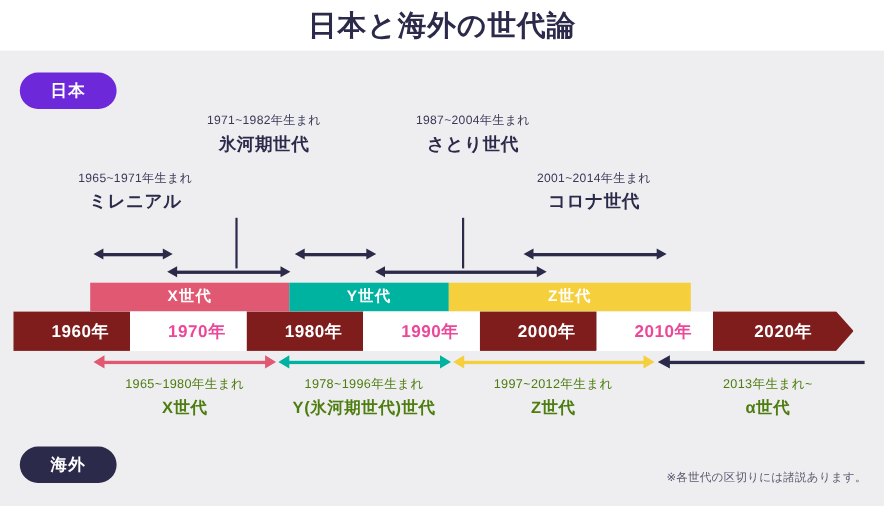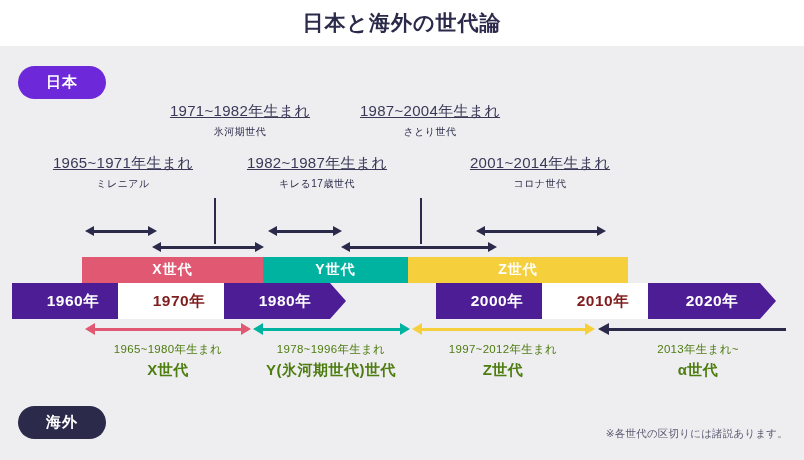--- a/index.html
+++ b/index.html
@@ -16,21 +16,21 @@
   
   .title-bar {
     width: 804px;
     height: 46px;
     background: #ffffff;
     display: flex;
     align-items: center;
     justify-content: center;
   }
   .page-title {
-    font-size: 21px;
+    font-size: 26px;
     font-weight: bold;
     color: #2b2a4a;
     letter-spacing: 1px;
   }
 
   
   .canvas {
     position: absolute;
     left: 0;
     top: 46px;
@@ -63,30 +63,29 @@
   }
 
   
   .jp-label {
     position: absolute;
     text-align: center;
     color: #2b2a4a;
     white-space: nowrap;
   }
   .jp-label .years {
-    font-size: 15px;
+    font-size: 11px;
     color: #3a3857;
     display: block;
     margin-bottom: 4px;
     letter-spacing: 0.3px;
-    text-decoration: underline;
   }
   .jp-label .gen {
-    font-size: 10px;
-    font-weight: normal;
+    font-size: 16px;
+    font-weight: bold;
     display: block;
     letter-spacing: 0.5px;
   }
 
   
   .jp-arrow {
     position: absolute;
     height: 12px;
   }
   .jp-arrow .shaft {
@@ -138,22 +137,22 @@
     top: 0;
     height: 36px;
     display: flex;
     align-items: center;
     justify-content: center;
     font-size: 15.5px;
     font-weight: bold;
     letter-spacing: 0.5px;
     clip-path: polygon(0 0, calc(100% - 16px) 0, 100% 50%, calc(100% - 16px) 100%, 0 100%);
   }
-  .decade.gray  { background: #4c1d95; color: #ffffff; }
-  .decade.white { background: #ffffff; color: #7f1d1d; }
+  .decade.gray  { background: #7f1d1d; color: #ffffff; }
+  .decade.white { background: #ffffff; color: #ec4899; }
 
   
   .ov-arrow { position: absolute; height: 12px; }
   .ov-arrow .shaft {
     position: absolute;
     top: 4.5px;
     height: 3px;
   }
   .ov-arrow .head {
     position: absolute;
@@ -209,24 +208,20 @@
   <div class="jp-label" style="left:28px; top:108px; width:190px;">
     <span class="years">1965~1971年生まれ</span>
     <span class="gen">ミレニアル</span>
   </div>
 
   <div class="jp-label" style="left:125px; top:56px; width:230px;">
     <span class="years">1971~1982年生まれ</span>
     <span class="gen">氷河期世代</span>
   </div>
 
-  <div class="jp-label" style="left:222px; top:108px; width:190px;">
-    <span class="years">1982~1987年生まれ</span>
-    <span class="gen">キレる17歳世代</span>
-  </div>
 
   <div class="jp-label" style="left:335px; top:56px; width:190px;">
     <span class="years">1987~2004年生まれ</span>
     <span class="gen">さとり世代</span>
   </div>
 
   <div class="jp-label" style="left:445px; top:108px; width:190px;">
     <span class="years">2001~2014年生まれ</span>
     <span class="gen">コロナ世代</span>
   </div>
@@ -276,20 +271,23 @@
 
   <div class="decade-strip">
     <div class="decade gray" style="left:0px;   width:122px;">
         <span>1960年</span>
       </div>
     <div class="decade white" style="left:106px; width:122px;">
         <span>1970年</span>
       </div>
     <div class="decade gray" style="left:212px; width:122px;">
         <span>1980年</span>
+      </div>
+    <div class="decade white" style="left:318px; width:122px;">
+        <span>1990年</span>
       </div>
     <div class="decade gray" style="left:424px; width:122px;">
         <span>2000年</span>
       </div>
     <div class="decade white" style="left:530px; width:122px;">
         <span>2010年</span>
       </div>
     <div class="decade gray" style="left:636px; width:128px;">
         <span>2020年</span>
       </div>

